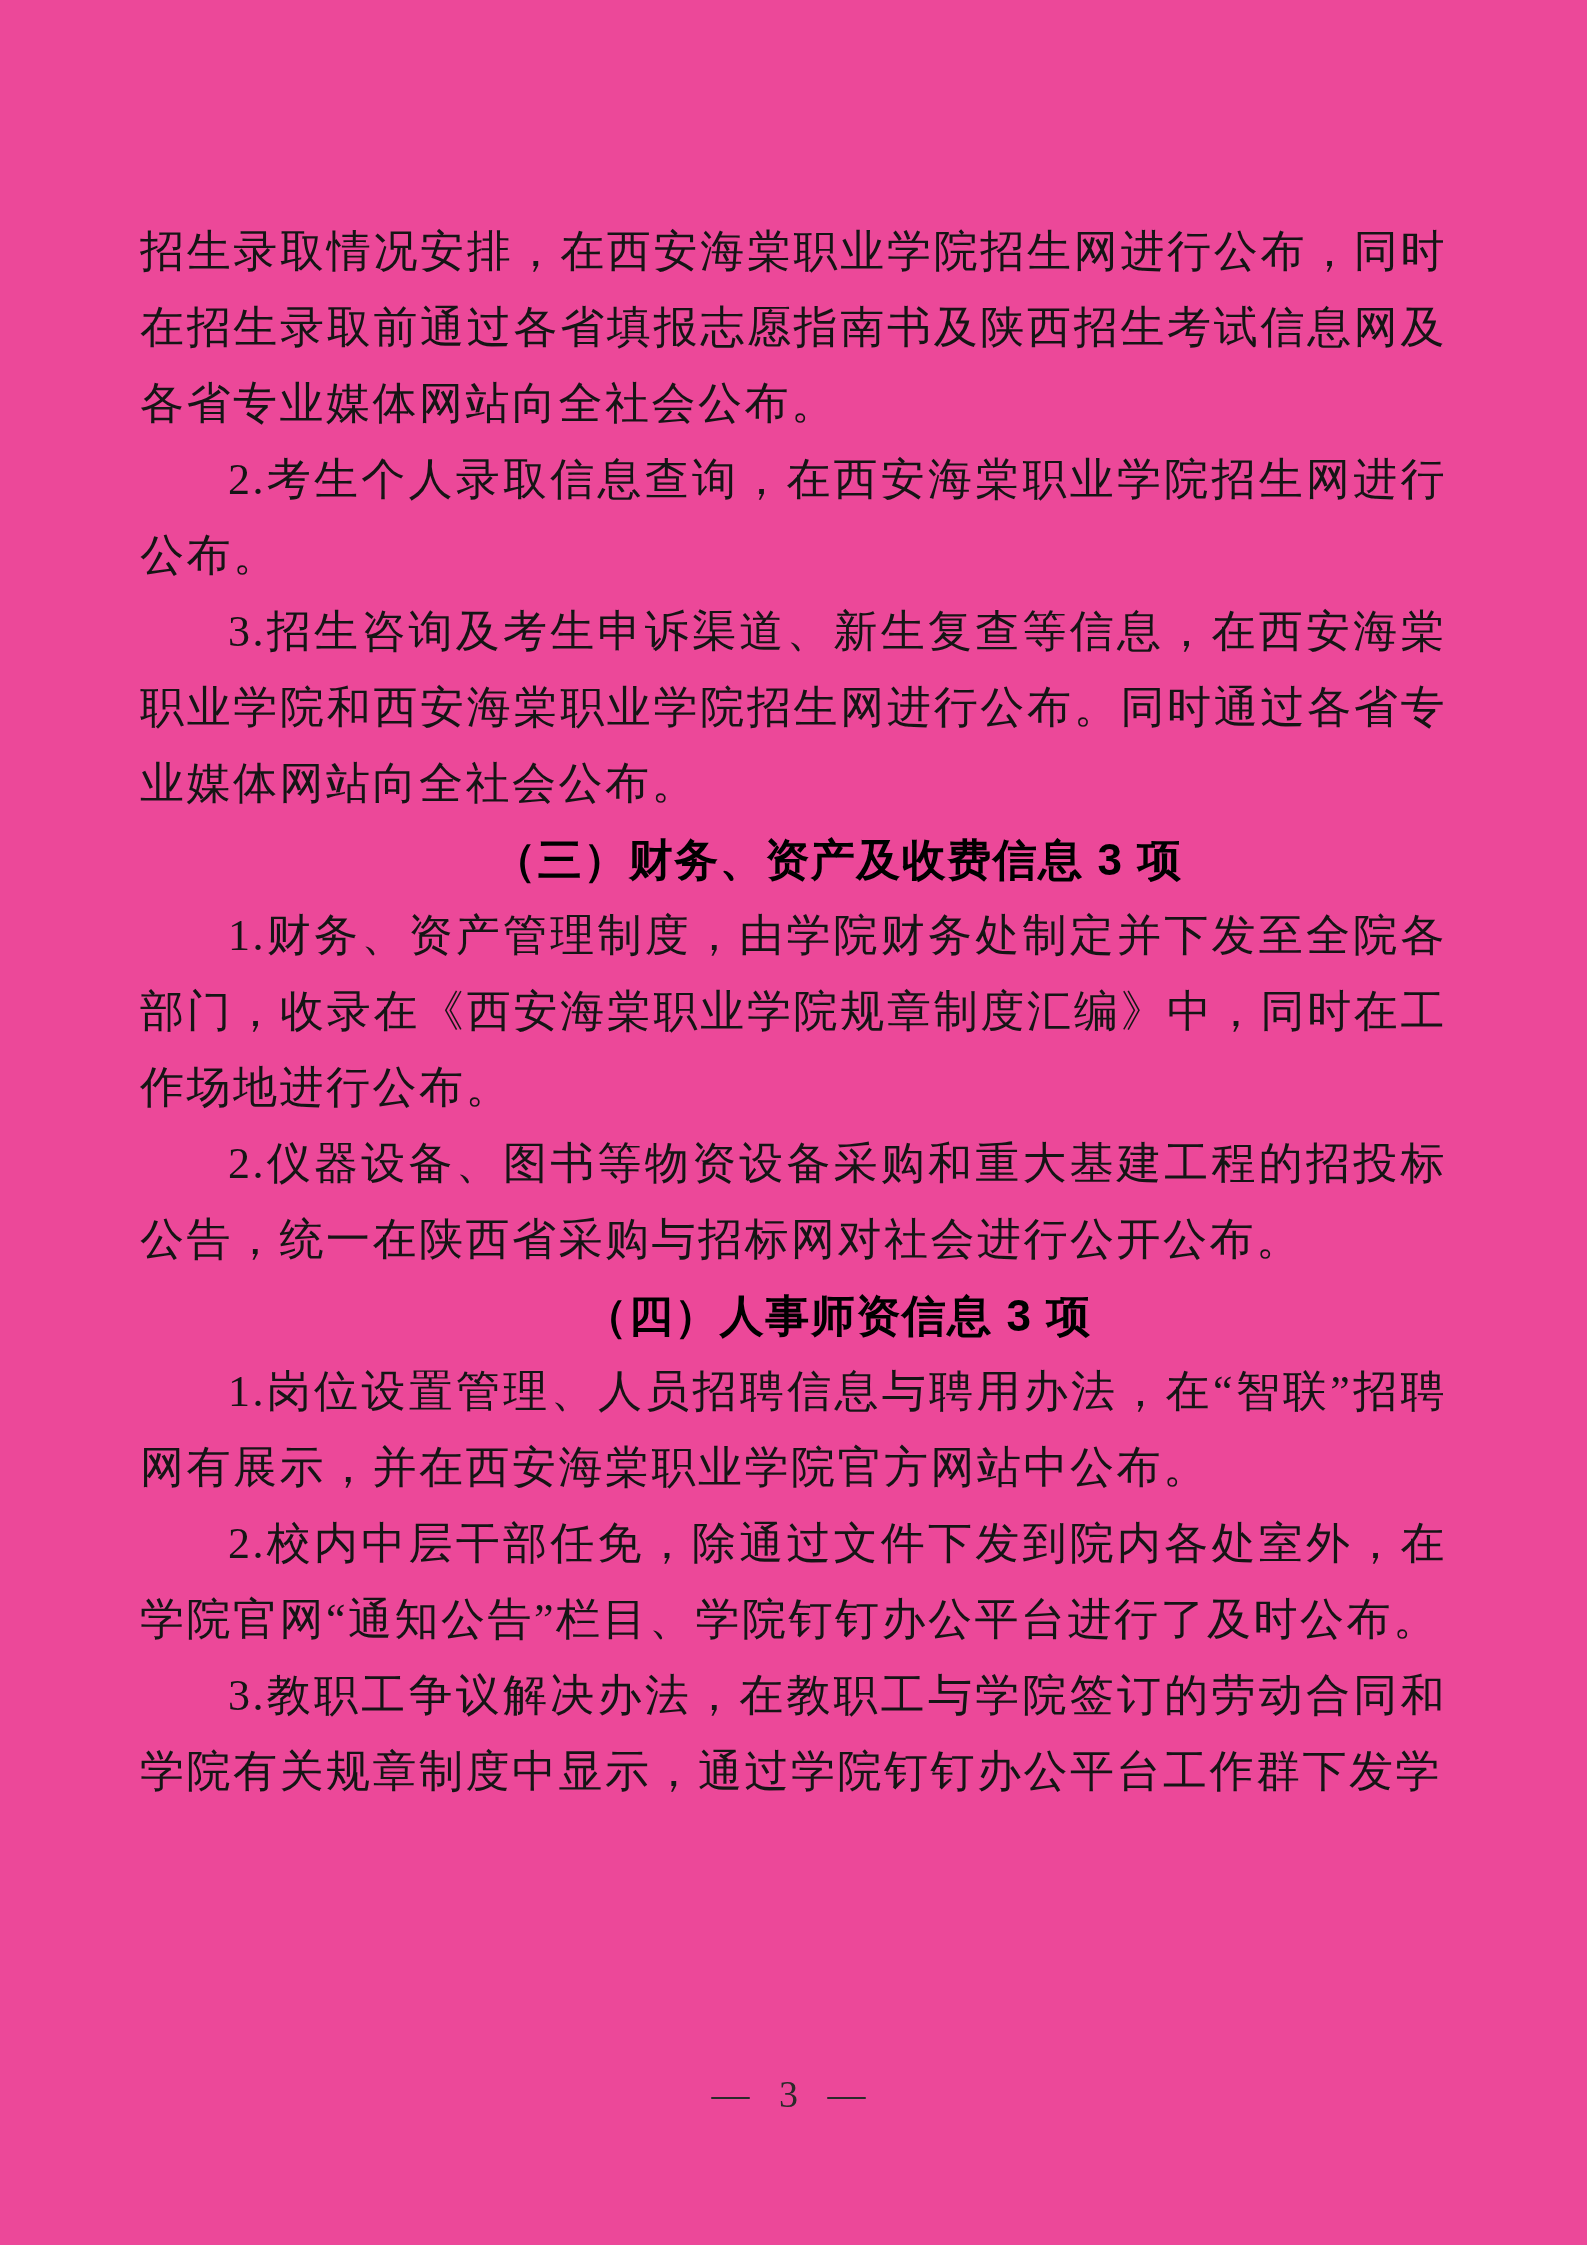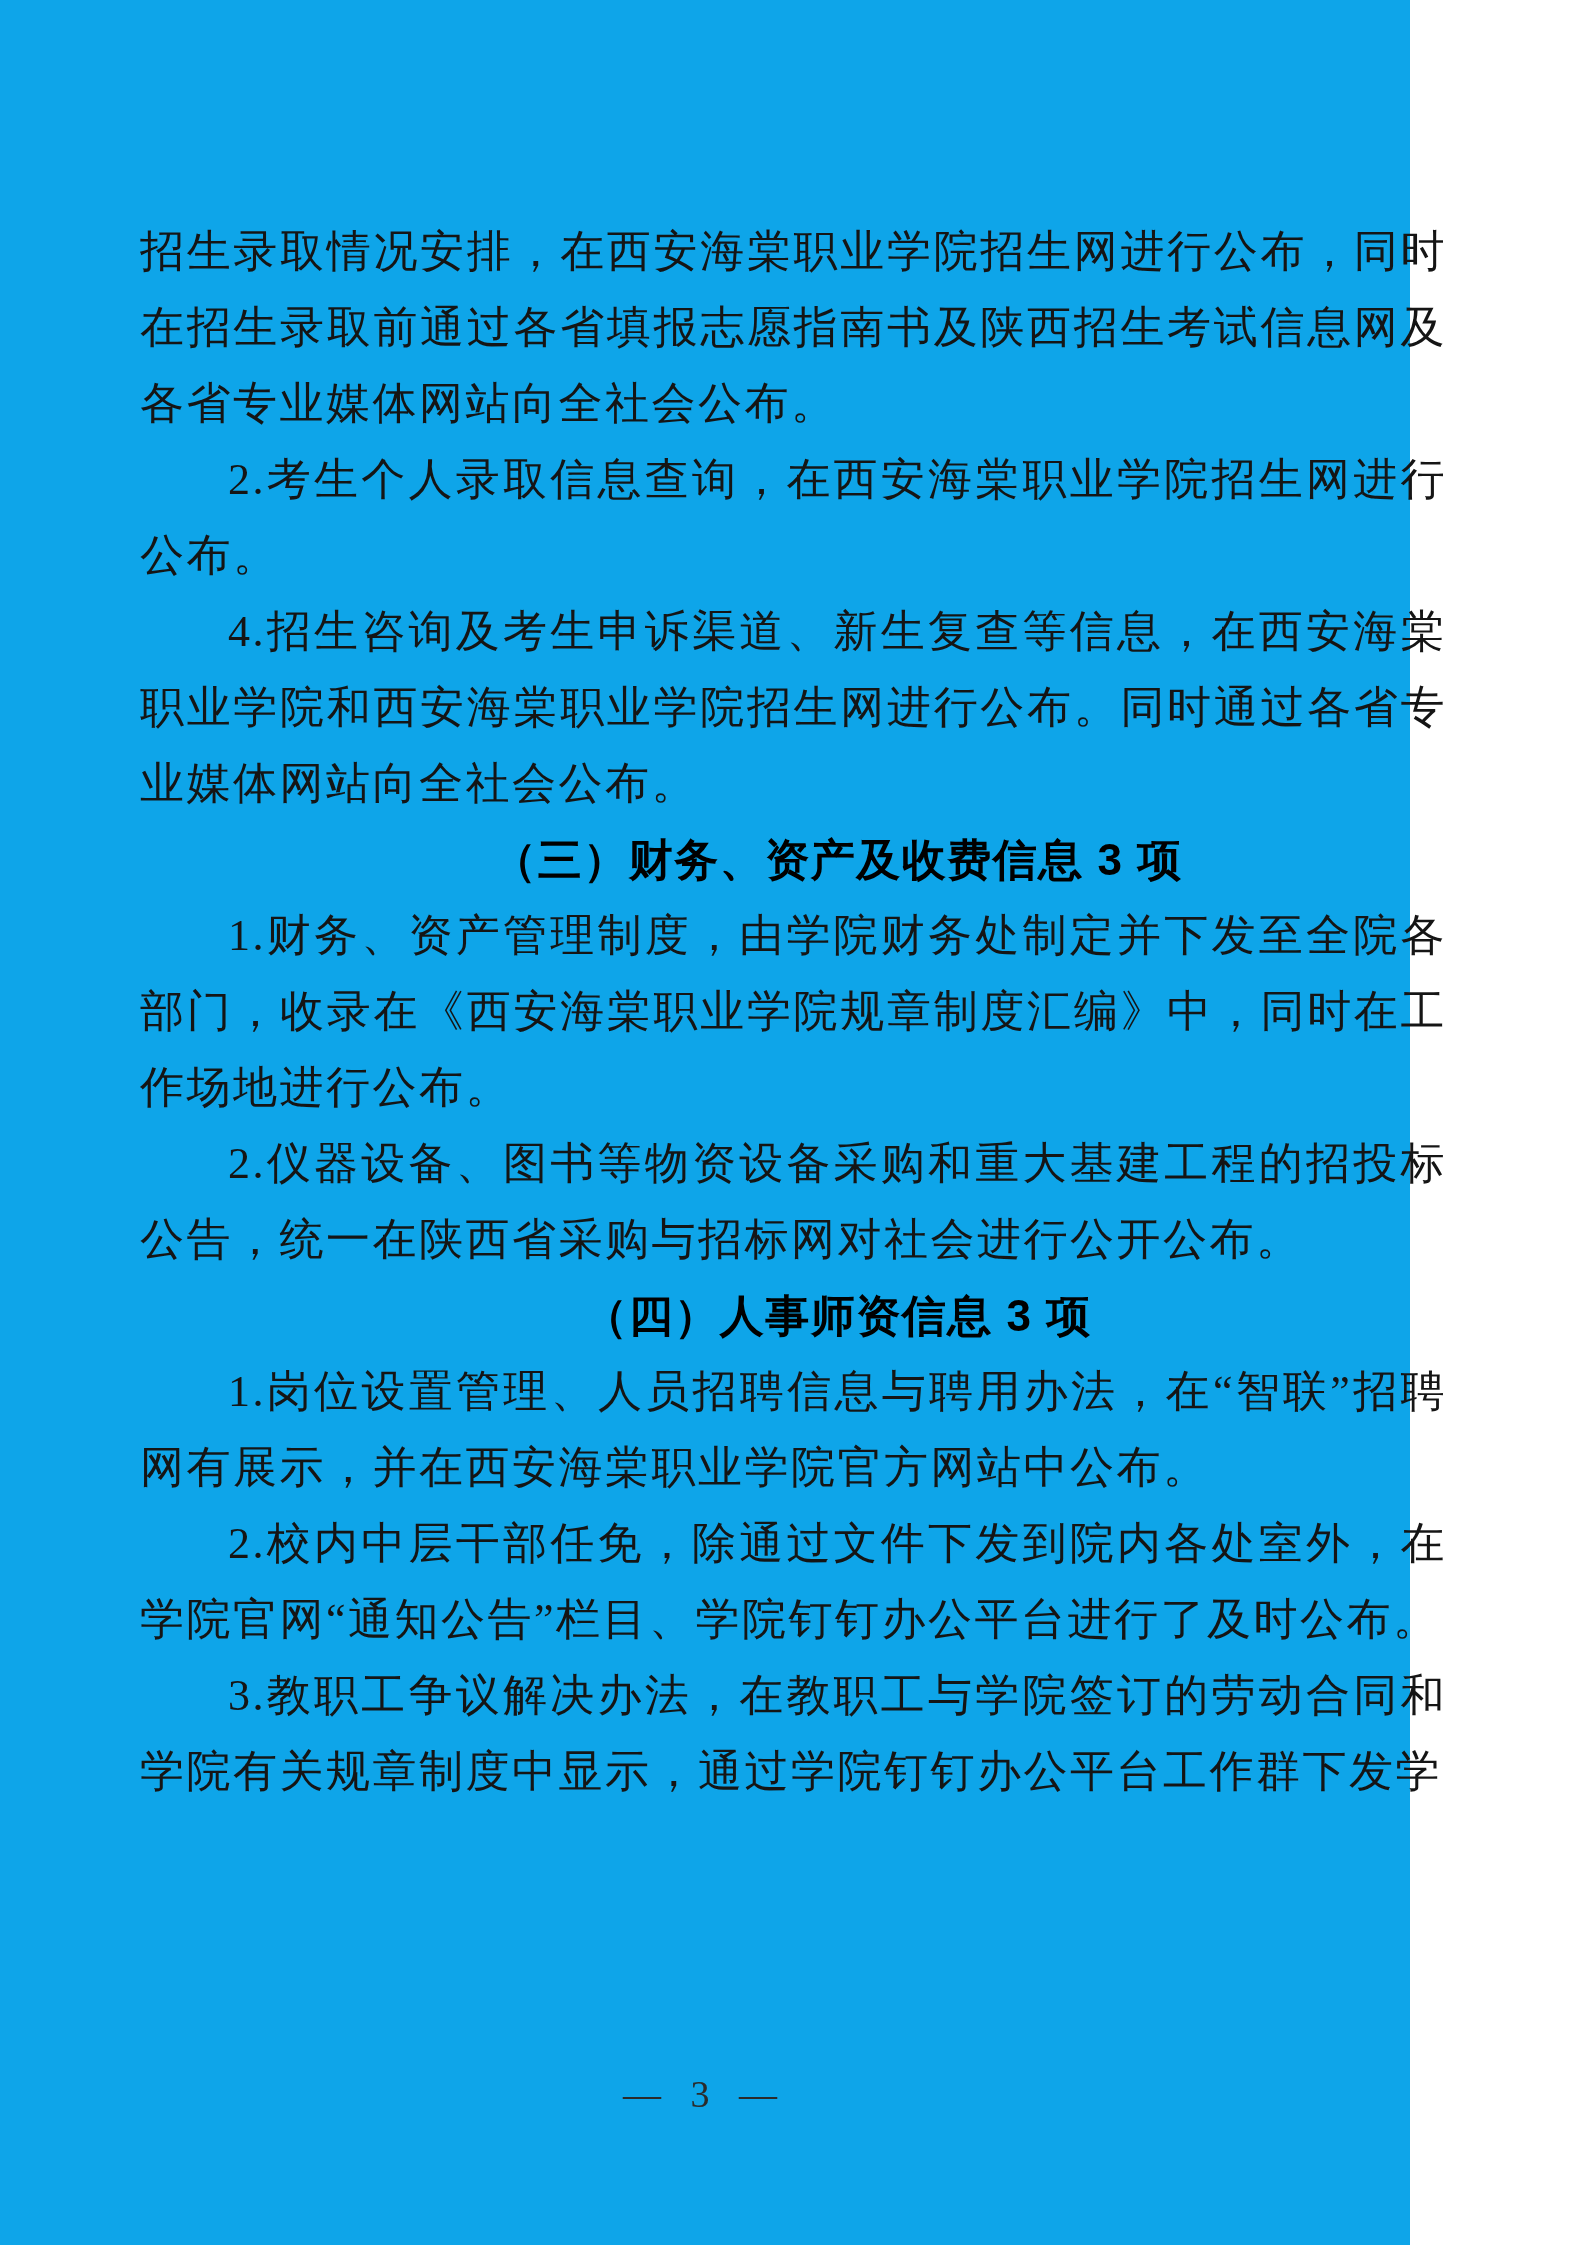--- a/index.html
+++ b/index.html
@@ -11,23 +11,23 @@
     height: 2245px;
     background: #ffffff;
     font-family: "Liberation Serif", "DejaVu Serif", serif;
     color: #151515;
     position: relative;
     overflow: hidden;
   }
   .page {
     position: absolute;
     left: 0; top: 0;
-    width: 1410px;
+    width: 1587px;
     height: 2245px;
-    background: #0ea5e9;
+    background: #ec4899;
   }
   .content {
     position: absolute;
     left: 140px;
     top: 214px;
     width: 1307px;
   }
   .block {
     font-size: 44px;
     line-height: 76px;
@@ -60,21 +60,21 @@
     font-family: "Liberation Serif", "DejaVu Serif", serif;
   }
 </style>
 </head>
 <body>
 
 <div class="page">
   <div class="content">
     <p class="block">招生录取情况安排，在西安海棠职业学院招生网进行公布，同时在招生录取前通过各省填报志愿指南书及陕西招生考试信息网及各省专业媒体网站向全社会公布。</p>
     <p class="block indent">2.考生个人录取信息查询，在西安海棠职业学院招生网进行公布。</p>
-    <p class="block indent">4.招生咨询及考生申诉渠道、新生复查等信息，在西安海棠职业学院和西安海棠职业学院招生网进行公布。同时通过各省专业媒体网站向全社会公布。</p>
+    <p class="block indent">3.招生咨询及考生申诉渠道、新生复查等信息，在西安海棠职业学院和西安海棠职业学院招生网进行公布。同时通过各省专业媒体网站向全社会公布。</p>
     <p class="block heading indent">（三）财务、资产及收费信息 3 项</p>
     <p class="block indent">1.财务、资产管理制度，由学院财务处制定并下发至全院各部门，收录在《西安海棠职业学院规章制度汇编》中，同时在工作场地进行公布。</p>
     <p class="block indent">2.仪器设备、图书等物资设备采购和重大基建工程的招投标公告，统一在陕西省采购与招标网对社会进行公开公布。</p>
     <p class="block heading indent">（四）人事师资信息 3 项</p>
     <p class="block indent">1.岗位设置管理、人员招聘信息与聘用办法，在“智联”招聘网有展示，并在西安海棠职业学院官方网站中公布。</p>
     <p class="block indent">2.校内中层干部任免，除通过文件下发到院内各处室外，在学院官网“通知公告”栏目、学院钉钉办公平台进行了及时公布。</p>
     <p class="block indent">3.教职工争议解决办法，在教职工与学院签订的劳动合同和学院有关规章制度中显示，通过学院钉钉办公平台工作群下发学</p>
   </div>
 
   <div class="footer">— 3 —</div>

